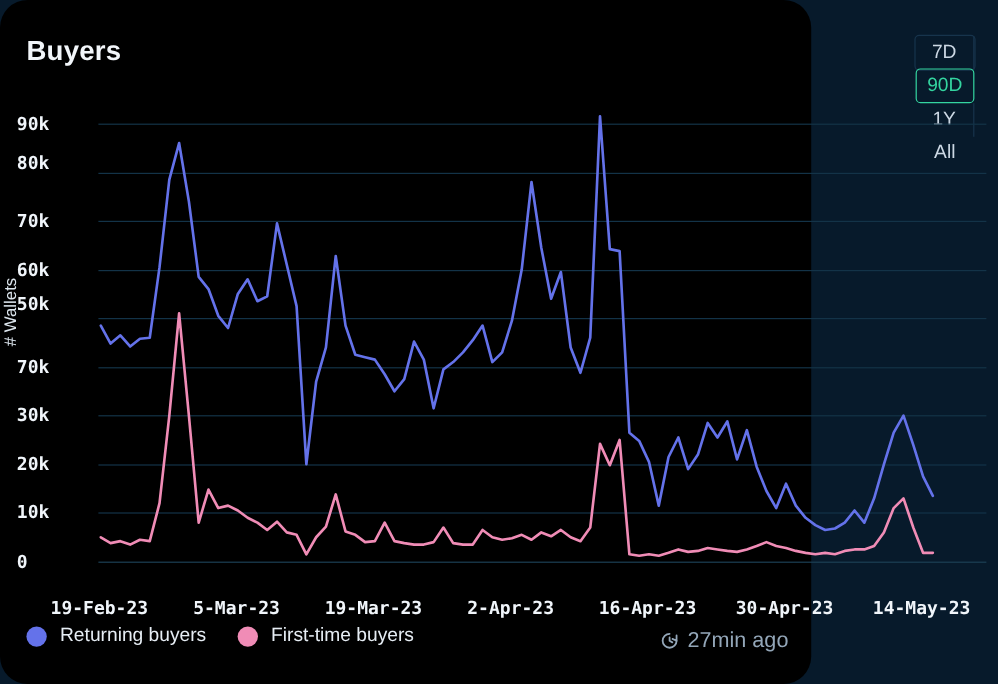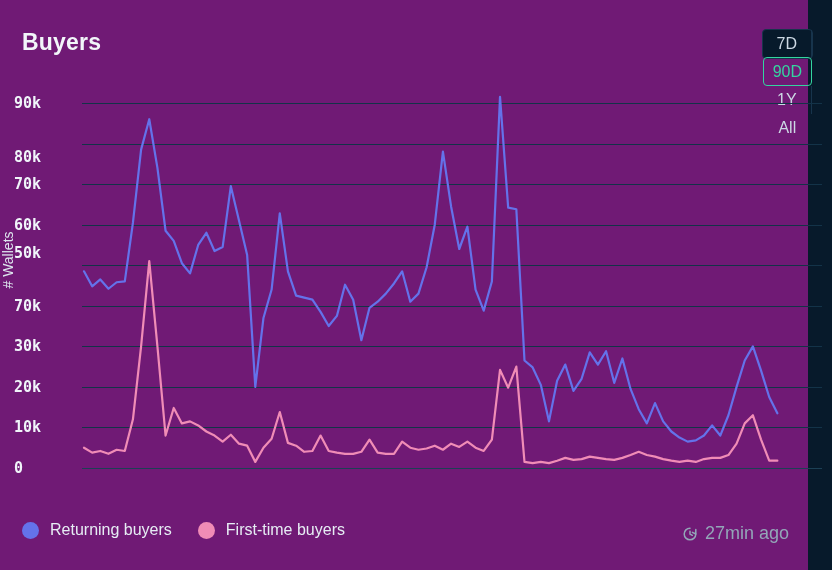--- a/index.html
+++ b/index.html
@@ -7,23 +7,24 @@
     margin: 0; padding: 0;
     background: #071a2b;
   }
   body {
     width: 832px; height: 570px;
     font-family: "Liberation Sans", sans-serif;
     overflow: hidden;
     position: relative;
   }
   #card {
-    width: 808px; height: 570px;
-    background: #701a75;
+    width: 676px; height: 570px;
+    background: #000000;
     position: relative;
+    border-radius: 23px;
   }
   
   #header {
     position: absolute;
     left: 0; top: 0;
     width: 832px; height: 70px;
   }
   #page-title {
     position: absolute;
     left: 22px; top: 29px;
@@ -165,41 +166,50 @@
     <div id="ylabel"># Wallets</div>
     <div id="yticks">
         <div class="ytick" style="top: 389px;">0</div>
         <div class="ytick" style="top: 348.444px;">10k</div>
         <div class="ytick" style="top: 307.889px;">20k</div>
         <div class="ytick" style="top: 267.333px;">30k</div>
         <div class="ytick" style="top: 226.778px;">70k</div>
         <div class="ytick" style="top: 174px;">50k</div>
         <div class="ytick" style="top: 145.667px;">60k</div>
         <div class="ytick" style="top: 105.111px;">70k</div>
-        <div class="ytick" style="top: 78px;">80k</div>
+        <div class="ytick" style="top: 57px;">80k</div>
         <div class="ytick" style="top: 24px;">90k</div>
       </div>
     <div id="grid">
         <div class="gridline zero" style="top: 398px;"></div>
         <div class="gridline" style="top: 357.444px;"></div>
         <div class="gridline" style="top: 316.889px;"></div>
         <div class="gridline" style="top: 276.333px;"></div>
         <div class="gridline" style="top: 235.778px;"></div>
         <div class="gridline" style="top: 195.222px;"></div>
         <div class="gridline" style="top: 154.667px;"></div>
         <div class="gridline" style="top: 114.111px;"></div>
         <div class="gridline" style="top: 73.5556px;"></div>
         <div class="gridline" style="top: 33px;"></div>
       </div>
     <div id="svg-holder"><svg width="740" height="425" viewBox="0 0 740 425">
           <polyline points="2.00,201.31 10.16,216.31 18.31,209.42 26.47,218.74 34.63,212.26 42.79,211.44 50.94,152.64 59.10,79.64 67.26,49.22 75.42,97.89 83.57,160.75 91.73,170.89 99.89,193.19 108.04,203.33 116.20,174.94 124.36,162.78 132.52,181.03 140.67,176.97 148.83,116.14 156.99,150.61 165.15,185.08 173.30,316.89 181.46,247.94 189.62,219.56 197.78,143.31 205.93,201.31 214.09,225.64 222.25,227.67 230.40,229.69 238.56,241.86 246.72,256.06 254.88,245.92 263.03,214.69 271.19,229.69 279.35,270.25 287.51,237.81 295.66,231.72 303.82,223.61 311.98,213.47 320.13,201.31 328.29,231.72 336.45,223.61 344.61,197.25 352.76,154.67 360.92,81.67 369.08,136.42 377.24,179.00 385.39,156.69 393.55,219.56 401.71,240.64 409.87,211.44 418.02,26.92 426.18,137.63 434.34,139.26 442.49,290.53 450.65,297.42 458.81,314.86 466.97,351.36 475.12,310.81 483.28,294.58 491.44,320.94 499.60,308.78 507.75,282.42 515.91,294.58 524.07,281.20 532.22,312.83 540.38,288.50 548.54,318.92 556.70,339.19 564.85,353.39 573.01,333.11 581.17,351.36 589.33,361.50 597.48,367.58 605.64,371.64 613.80,370.42 621.96,365.56 630.11,355.42 638.27,365.56 646.43,345.28 654.58,316.89 662.74,290.53 670.90,276.33 679.06,300.67 687.21,327.03 695.37,343.25" fill="none" stroke="#6472ea" stroke-width="2.2" stroke-linejoin="round" stroke-linecap="round"></polyline>
           <polyline points="2.00,377.72 10.16,382.59 18.31,380.97 26.47,383.81 34.63,379.75 42.79,380.97 50.94,349.33 59.10,276.33 67.26,191.17 75.42,276.33 83.57,365.56 91.73,337.98 99.89,353.39 108.04,351.36 116.20,355.42 124.36,361.50 132.52,365.56 140.67,371.64 148.83,364.74 156.99,373.67 165.15,375.69 173.30,391.92 181.46,377.72 189.62,368.80 197.78,342.03 205.93,372.86 214.09,375.69 222.25,381.78 230.40,380.97 238.56,365.56 246.72,380.97 254.88,382.59 263.03,383.81 271.19,383.81 279.35,381.78 287.51,369.61 295.66,382.59 303.82,383.81 311.98,383.81 320.13,371.64 328.29,377.72 336.45,379.75 344.61,378.53 352.76,375.69 360.92,379.75 369.08,373.67 377.24,376.91 385.39,371.64 393.55,377.72 401.71,380.97 409.87,369.61 418.02,299.86 426.18,317.70 434.34,296.61 442.49,391.92 450.65,393.13 458.81,391.92 466.97,393.13 475.12,390.70 483.28,387.86 491.44,389.89 499.60,389.08 507.75,386.64 515.91,387.86 524.07,389.08 532.22,389.89 540.38,387.86 548.54,385.02 556.70,381.78 564.85,385.02 573.01,386.64 581.17,389.08 589.33,390.70 597.48,391.92 605.64,390.70 613.80,391.92 621.96,389.08 630.11,387.86 638.27,387.86 646.43,385.02 654.58,373.67 662.74,353.39 670.90,345.28 679.06,369.61 687.21,390.70 695.37,390.70" fill="none" stroke="#f08cb6" stroke-width="2.2" stroke-linejoin="round" stroke-linecap="round"></polyline>
         </svg></div>
   </div>
 
+  <div id="xticks">
+      <div class="xtick" style="left: 42.15px;">19-Feb-23</div>
+      <div class="xtick" style="left: 161.002px;">5-Mar-23</div>
+      <div class="xtick" style="left: 270.554px;">19-Mar-23</div>
+      <div class="xtick" style="left: 389.407px;">2-Apr-23</div>
+      <div class="xtick" style="left: 498.959px;">16-Apr-23</div>
+      <div class="xtick" style="left: 613.161px;">30-Apr-23</div>
+      <div class="xtick" style="left: 727.363px;">14-May-23</div>
+    </div>
 
   <div id="legend">
       <div class="legend-item">
         <span class="legend-dot" style="background: rgb(100, 114, 234);"></span>
         <span class="legend-label">Returning buyers</span>
       </div>
       <div class="legend-item">
         <span class="legend-dot" style="background: rgb(240, 140, 182);"></span>
         <span class="legend-label">First-time buyers</span>
       </div>

